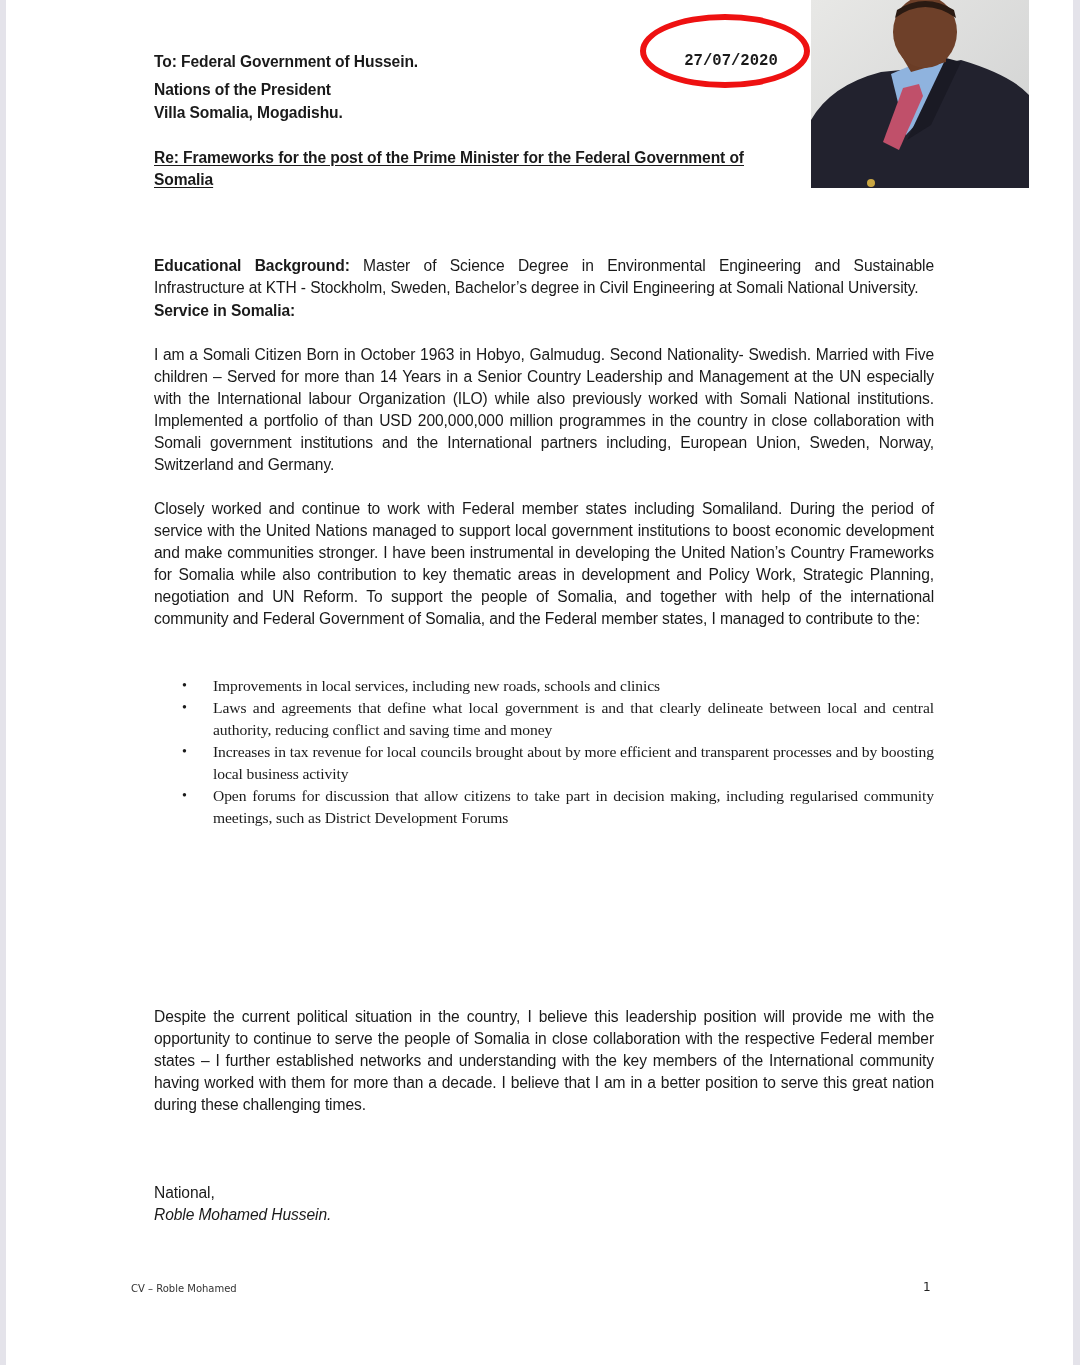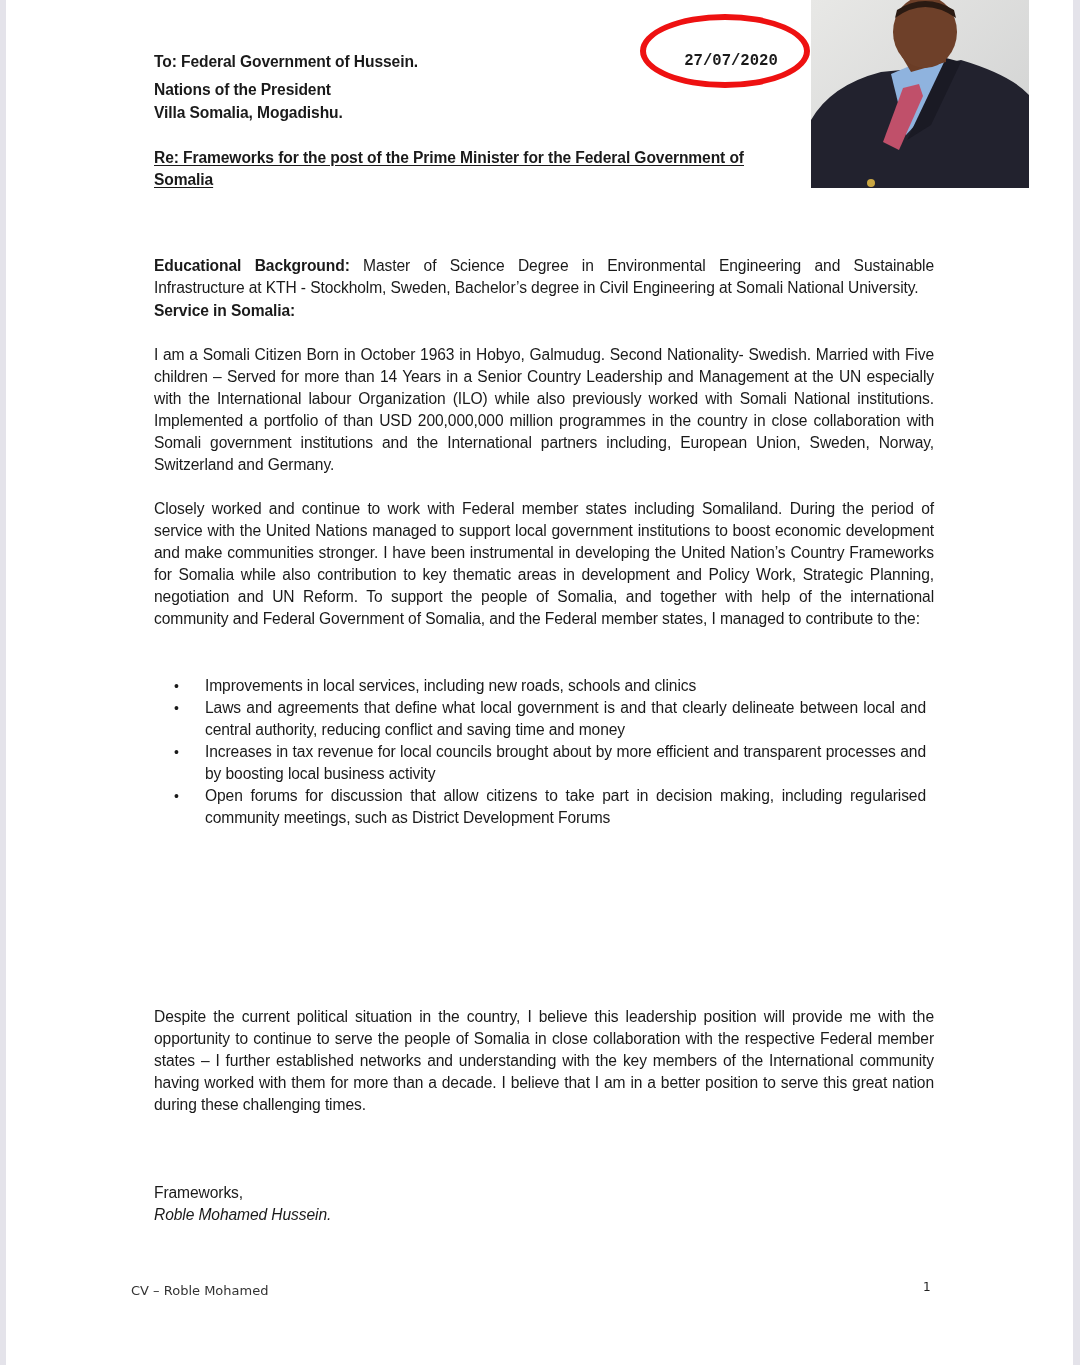--- a/index.html
+++ b/index.html
@@ -36,21 +36,21 @@
   .photo {
     position: absolute; left: 805px; top: 0; width: 218px; height: 188px;
     overflow: hidden; background: #dcdcdc;
   }
   ul.bullets { list-style: none; margin: 0; padding: 0; }
   ul.bullets li { position: relative; padding-left: 59px; }
   ul.bullets li::before {
     content: "•"; position: absolute; left: 28px; top: 0; font-size: 14px;
   }
   .footer-left {
-    position: absolute; left: 125px; top: 1283px; font-size: 13px; color: #333;
+    position: absolute; left: 125px; top: 1283px; font-size: 10px; color: #333;
     font-family: "DejaVu Sans", sans-serif;
   }
   .footer-right {
     position: absolute; left: 917px; top: 1280px; font-size: 12px; color: #222;
     font-family: "DejaVu Sans", sans-serif;
   }
 </style>
 </head>
 <body>
 
@@ -97,29 +97,29 @@
   <div class="text just" style="left:148px; top:212px; width:780px;margin-top:43px;">
     <span class="b">Educational Background:</span><span> Master of Science Degree in Environmental Engineering and Sustainable Infrastructure at KTH - Stockholm, Sweden, Bachelor’s degree in Civil Engineering at Somali National University.</span>
   </div>
 
   <div class="text b" style="left:148px; top:300px;">Service in Somalia:</div>
 
   <div class="text just" style="left:148px; top:344px; width:780px; white-space:pre-wrap;">I am a Somali Citizen Born in October 1963 in Hobyo, Galmudug. Second Nationality- Swedish. Married with Five children – Served for more than 14 Years in a Senior Country Leadership and Management at the UN especially with the International labour Organization (ILO) while also previously worked with Somali National institutions.        Implemented a portfolio of than USD 200,000,000 million programmes in the country in close collaboration with Somali government institutions and the International partners including, European Union, Sweden, Norway, Switzerland and Germany.</div>
 
   <div class="text just" style="left:148px; top:498px; width:780px;">Closely worked and continue to work with Federal member states including Somaliland. During the period of service with the United Nations managed to support local government institutions to boost economic development and make communities stronger. I have been instrumental in developing the United Nation’s Country Frameworks for Somalia while also contribution to key thematic areas in development and Policy Work, Strategic Planning, negotiation and UN Reform. To support the people of Somalia, and together with help of the international community and Federal Government of Somalia, and the Federal member states, I managed to contribute to the:</div>
 
-  <div class="text just" style="left:140px; top:675px; width:780px;">
+  <div class="text just" style="left:148px; top:675px; width:780px;font-family:Liberation Serif, serif;">
     <ul class="bullets">
       <li>Improvements in local services, including new roads, schools and clinics</li>
       <li>Laws and agreements that define what local government is and that clearly delineate between local and central authority, reducing conflict and saving time and money</li>
       <li>Increases in tax revenue for local councils brought about by more efficient and transparent processes and by boosting local business activity</li>
       <li>Open forums for discussion that allow citizens to take part in decision making, including regularised community meetings, such as District Development Forums</li>
     </ul>
   </div>
 
   <div class="text just" style="left:148px; top:1006px; width:780px;">Despite the current political situation in the country, I believe this leadership position will provide me with the opportunity to continue to serve the people of Somalia in close collaboration with the respective Federal member states – I further established networks and understanding with the key members of the International community having worked with them for more than a decade. I believe that I am in a better position to serve this great nation during these challenging times.</div>
 
-  <div class="text" style="left:148px; top:1182px;">Frameworks,</div>
+  <div class="text" style="left:148px; top:1182px;">National,</div>
   <div class="text" style="left:148px; top:1204px;font-style:italic;">Roble Mohamed Hussein.</div>
 
   <div class="footer-left">CV – Roble Mohamed</div>
   <div class="footer-right">1</div>
 </div>
 
 </body></html>

